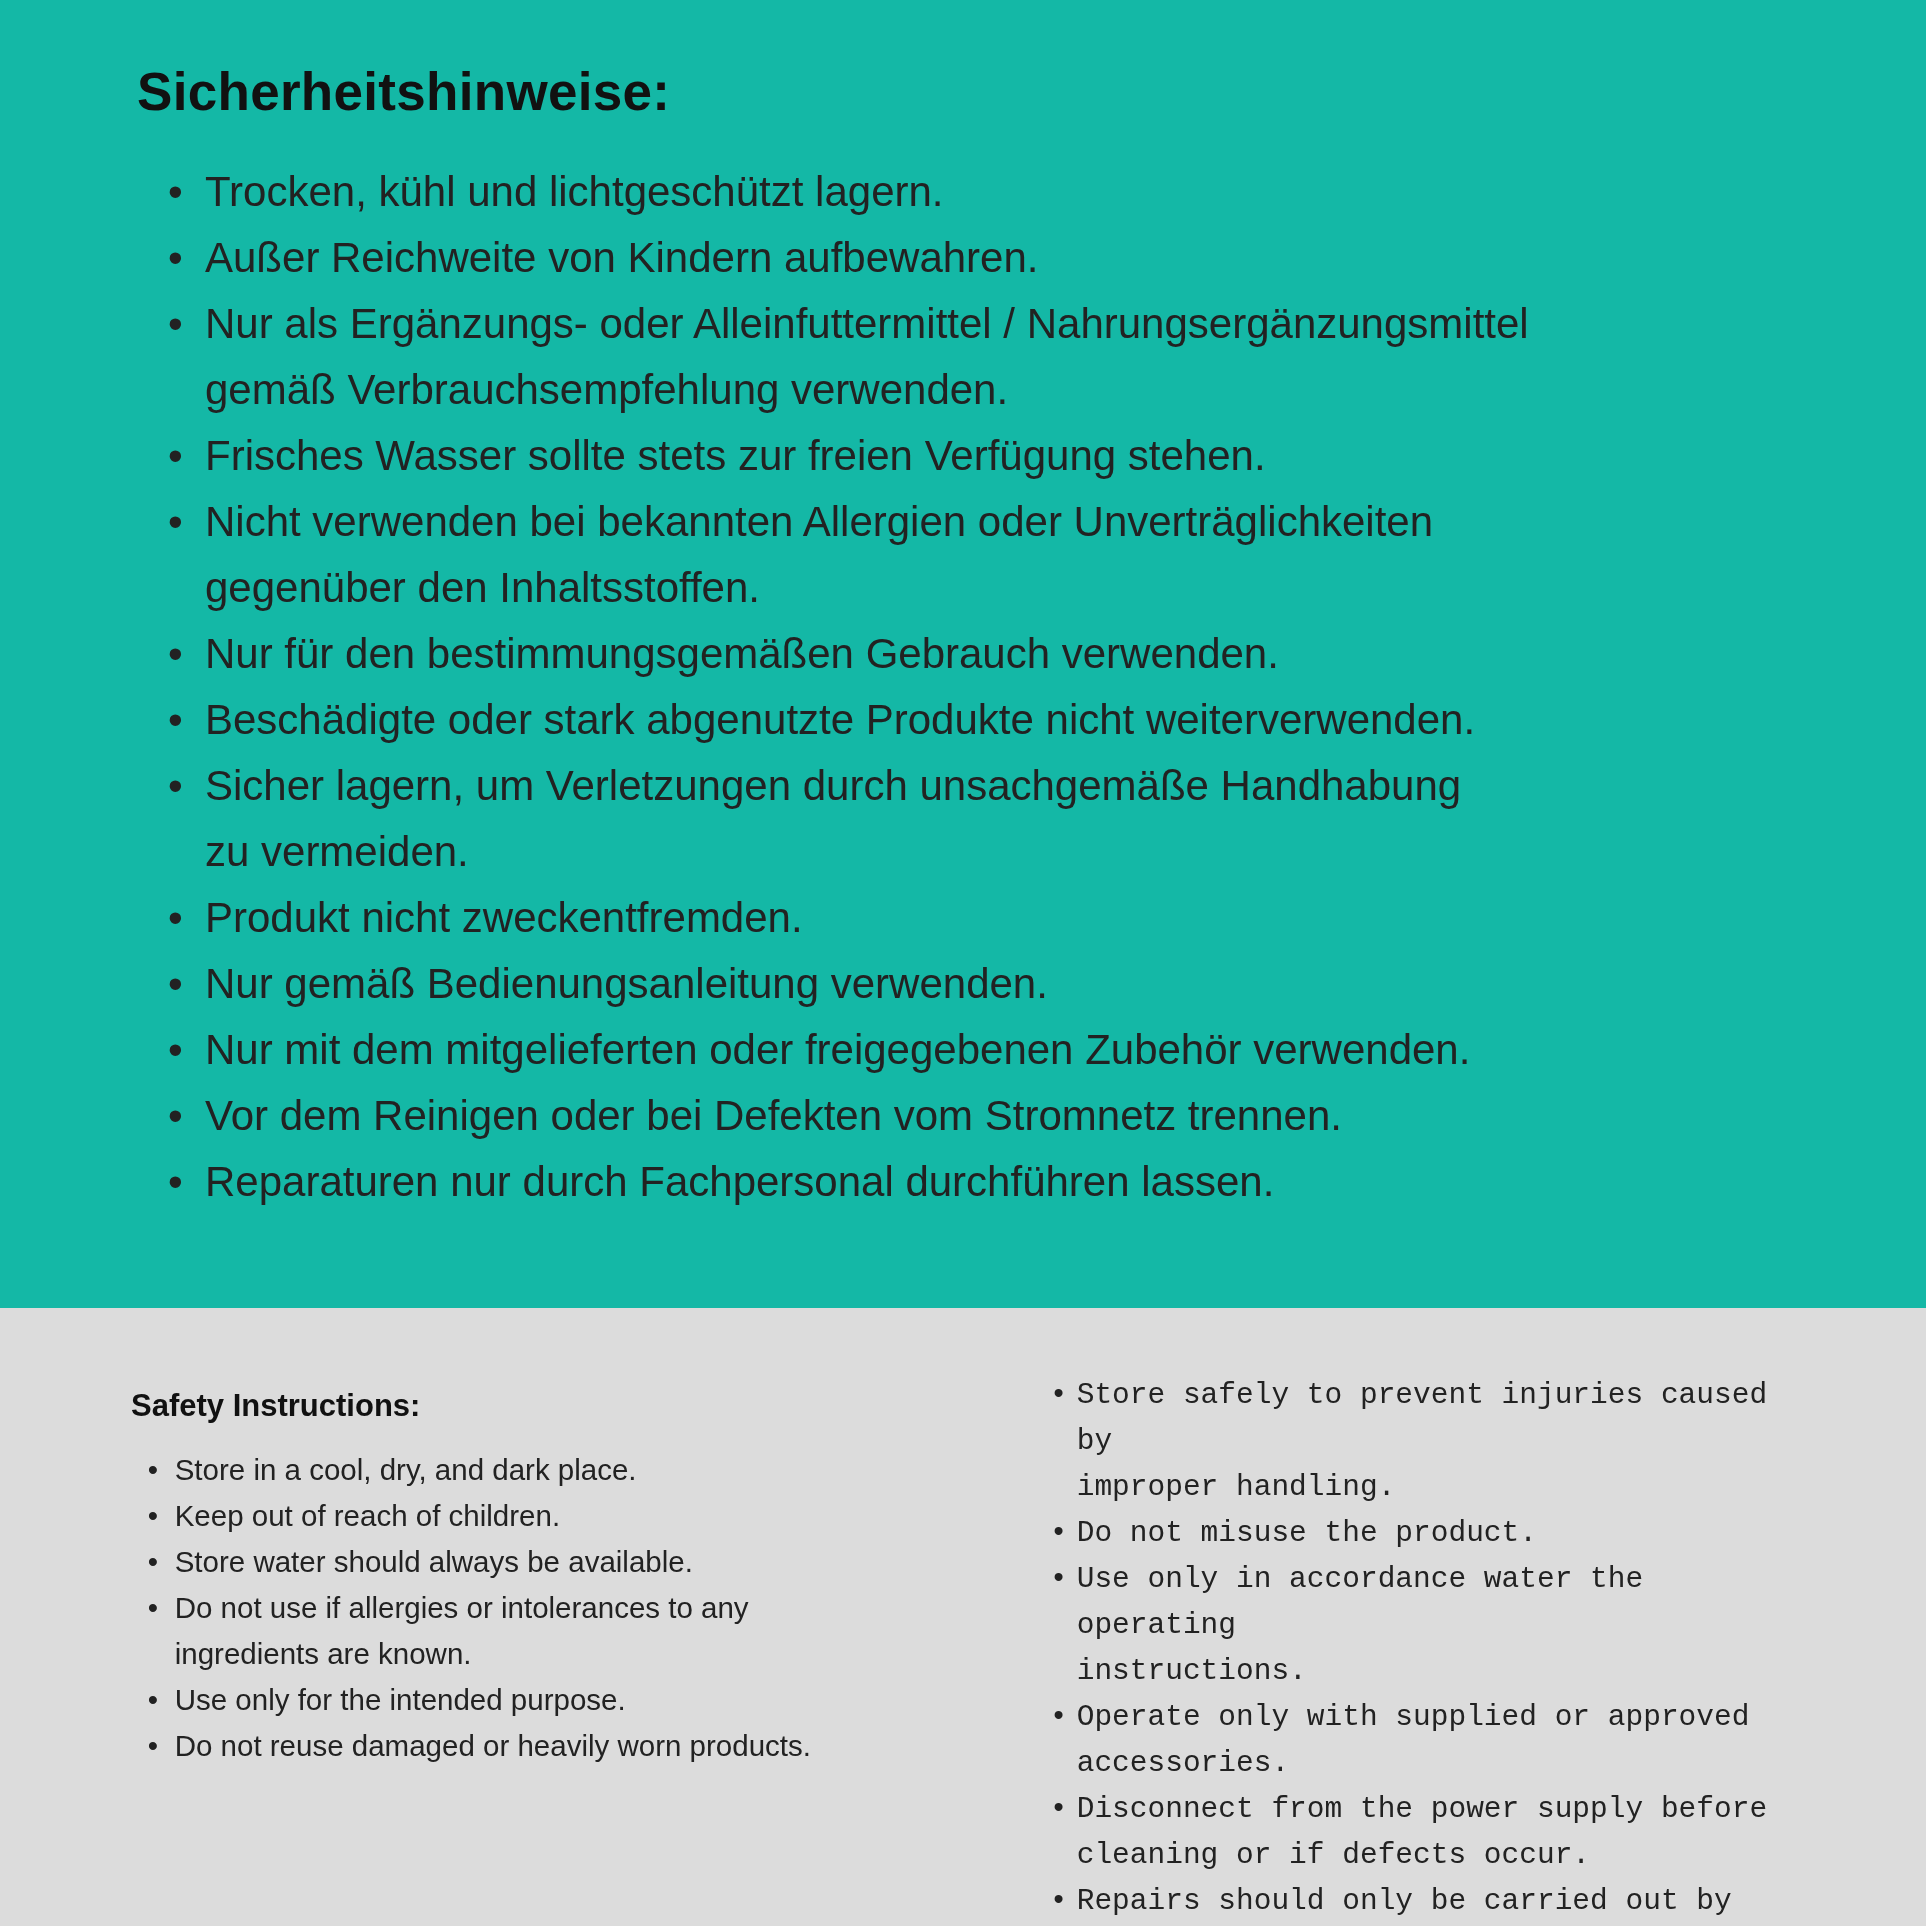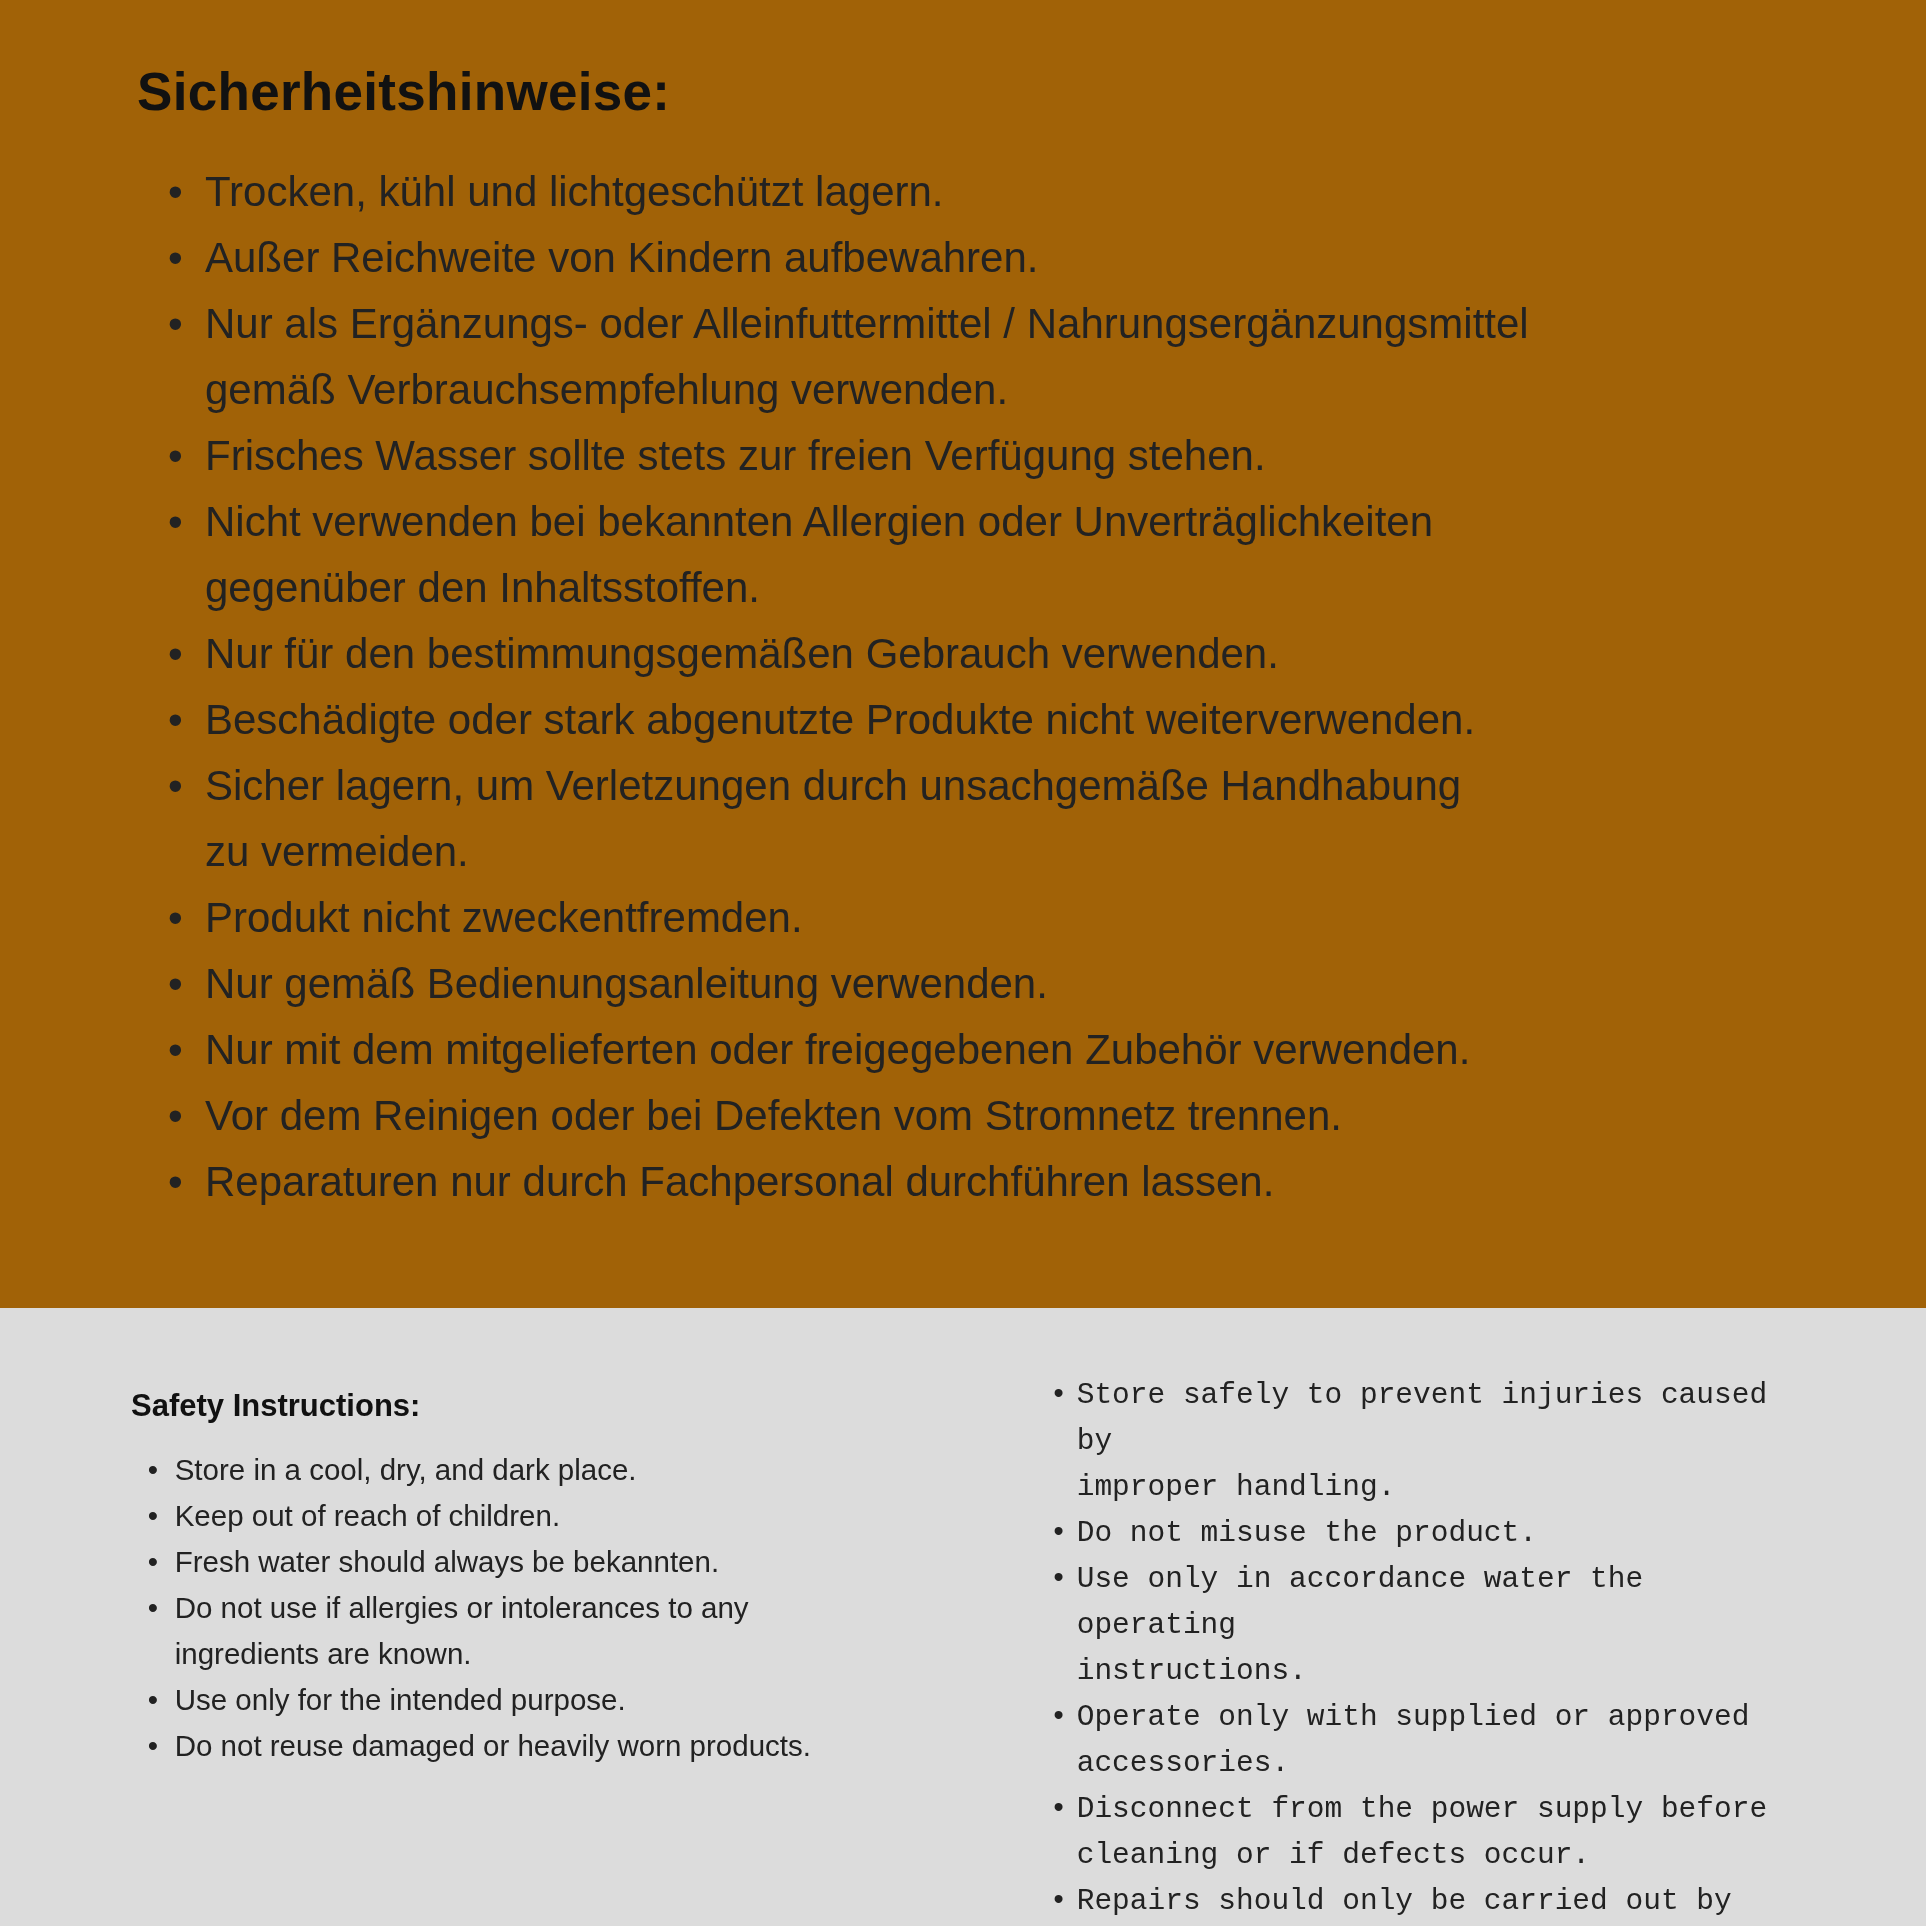--- a/index.html
+++ b/index.html
@@ -3,21 +3,21 @@
 <meta charset="utf-8">
 <style>
   html, body {
     margin: 0;
     padding: 0;
     background: #ffffff;
   }
   .page {
     width: 1926px;
     height: 1926px;
-    background: #a16207;
+    background: #14b8a6;
     font-family: "Liberation Sans", "DejaVu Sans", sans-serif;
     color: #1f1f1f;
     display: flex;
     flex-direction: column;
     overflow: hidden;
     box-sizing: border-box;
   }
 
   
   .german-section {
@@ -122,21 +122,21 @@
         <li>Reparaturen nur durch Fachpersonal durchführen lassen.</li>
       </ul>
   </div>
 
   <div class="english-section" style="background:#dcdcdc;">
     <div class="english-col-left">
       <h2 class="english-title">Safety Instructions:</h2>
       <ul class="english-list">
           <li>Store in a cool, dry, and dark place.</li>
           <li>Keep out of reach of children.</li>
-          <li>Fresh water should always be bekannten.</li>
+          <li>Store water should always be available.</li>
           <li>Do not use if allergies or intolerances to any
 ingredients are known.</li>
           <li>Use only for the intended purpose.</li>
           <li>Do not reuse damaged or heavily worn products.</li>
         </ul>
     </div>
     <div class="english-col-right">
       <ul class="english-list">
           <li>Store safely to prevent injuries caused by
 improper handling.</li>

